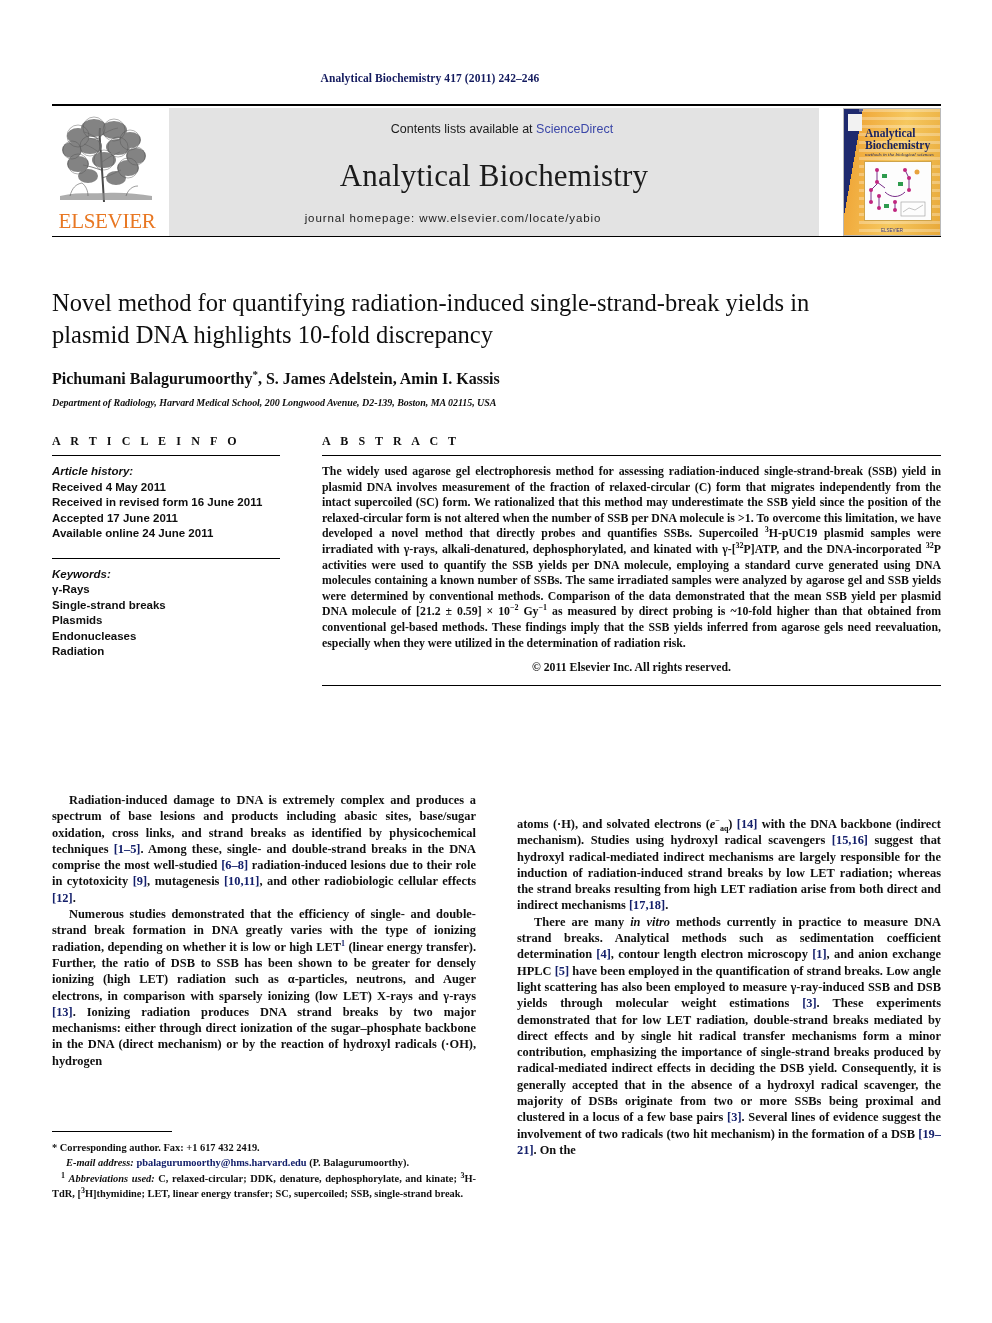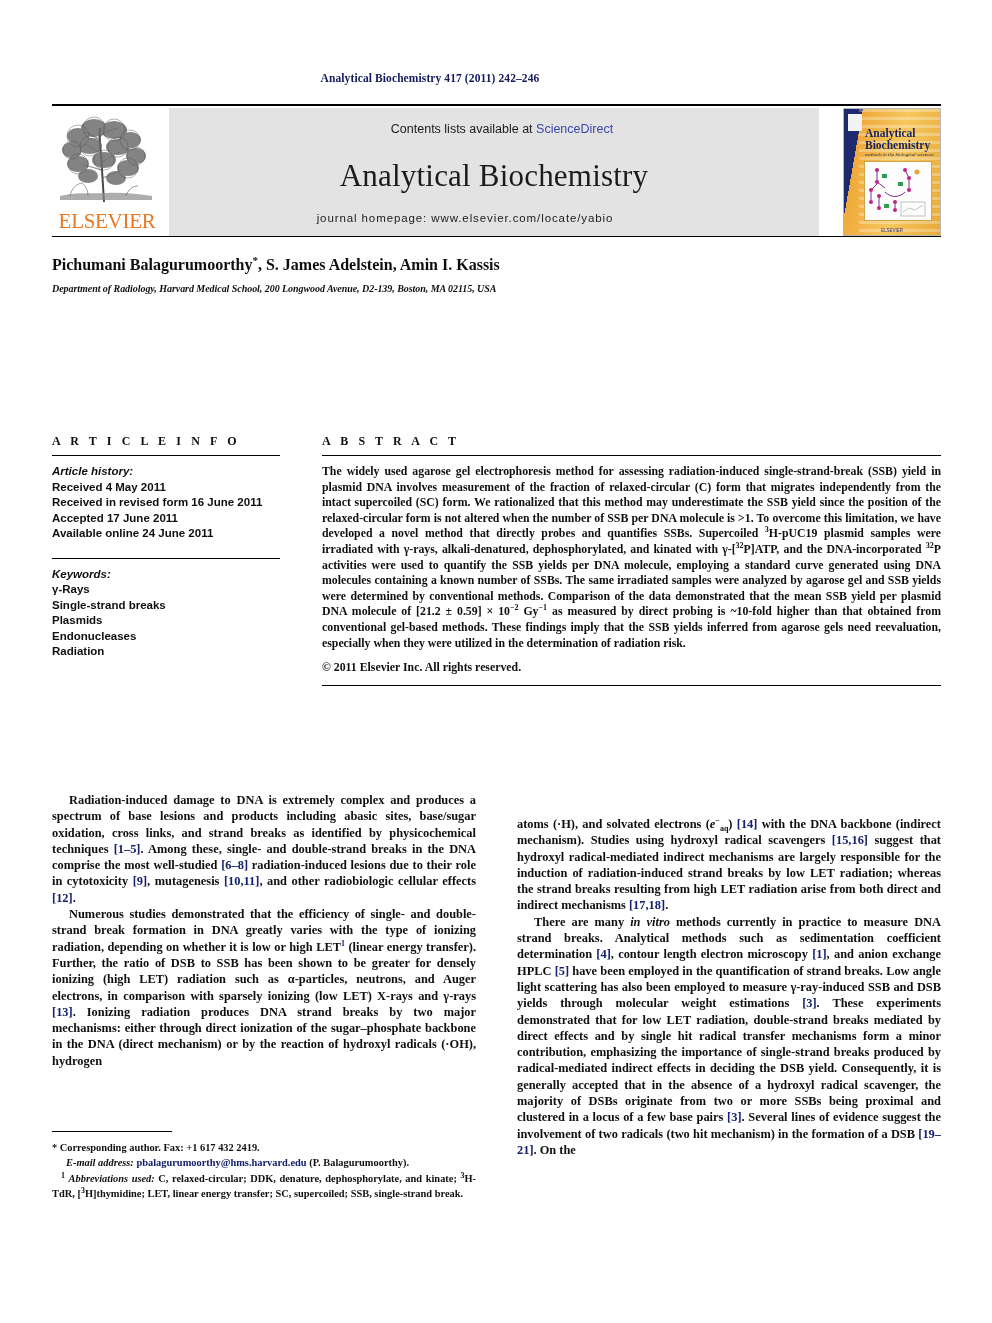--- a/index.html
+++ b/index.html
@@ -105,21 +105,20 @@
   }
   .homepage-line {
     position: absolute;
     left: 0; top: 104px;
     width: 568px;
     text-align: center;
     font-family: "Liberation Sans", sans-serif;
     font-size: 11.5px;
     letter-spacing: .9px;
     color: #1b1b1b;
-    margin-left: 12px;
   }
   .cover-thumb {
     position: absolute;
     right: 0; top: 0;
     width: 98px;
     height: 128px;
     background: linear-gradient(100deg, #1f2a6e 0%, #1f2a6e 16%, #f0a93b 16%, #f6c85f 55%, #e8a93a 100%);
     border: 1px solid #b9b9b9;
     box-sizing: border-box;
     overflow: hidden;
@@ -257,21 +256,21 @@
     font-family: "Liberation Serif", serif;
     font-weight: bold;
     font-size: 11.8px;
     line-height: 15.6px;
     text-align: justify;
     color: #0f0f0f;
     hyphens: none;
   }
   .copyline {
     margin-top: 9px;
-    text-align: left;
+    text-align: center;
     font-family: "Liberation Serif", serif;
     font-weight: bold;
     font-size: 11.8px;
     color: #0f0f0f;
   }
   .abs-bottom-rule {
     border-top: 1.6px solid #000;
     margin-top: 10px;
   }
 
@@ -458,20 +457,21 @@
           </svg>
         </div>
         <div class="cover-pub">ELSEVIER</div>
       </div>
 
     </div>
   </div>
 
   <div class="title-block">
     <div class="rule-thin"></div>
+    <h1 class="article-title">Novel method for quantifying radiation-induced single-strand-break yields in plasmid DNA highlights 10-fold discrepancy</h1>
     <div class="authors">
       <span>Pichumani Balagurumoorthy</span><span class="corr">*</span><span>, S. James Adelstein, Amin I. Kassis</span>
     </div>
     <div class="affiliation">Department of Radiology, Harvard Medical School, 200 Longwood Avenue, D2-139, Boston, MA 02115, USA</div>
   </div>
 
   <div class="info-abs">
 
     <div class="col-info">
       <div class="sec-label">A R T I C L E   I N F O</div>

